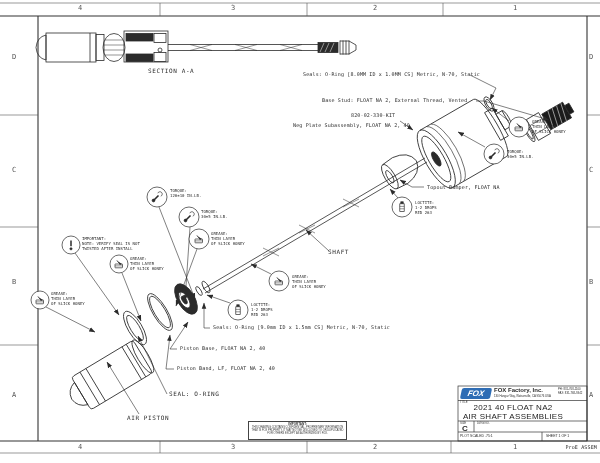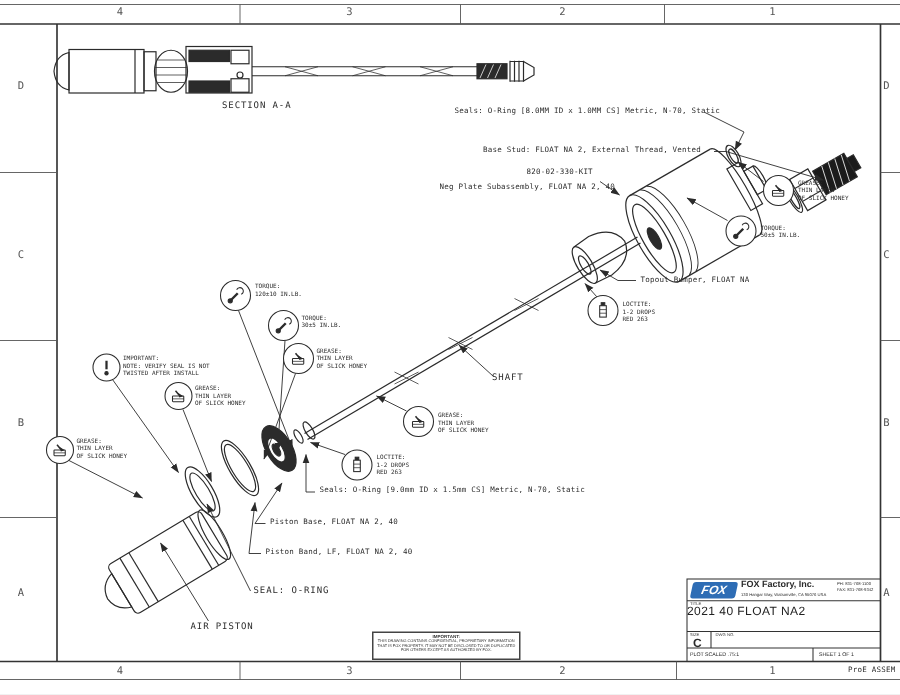--- a/index.html
+++ b/index.html
@@ -8,21 +8,21 @@
   #art{position:absolute;left:0;top:0;}
   .t{position:absolute;color:#2b2b2b;white-space:pre-line;line-height:1.25;}
   .lbl{font-size:5px;letter-spacing:0.15px;}
   .co{font-size:4px;line-height:1.3;}
   .big{font-size:6px;letter-spacing:0.6px;}
   .gridnum{font-size:7px;color:#555;width:16px;text-align:center;font-family:"DejaVu Sans Mono",monospace;}
   .sans{font-family:"Liberation Sans",sans-serif;}
   .tb-company{font-size:6px;font-weight:bold;}
   .tb-addr{font-size:2.8px;}
   .tb-tiny{font-size:2.8px;color:#333;}
-  .tb-title{font-size:8px;width:110px;letter-spacing:0.3px;color:#222;}
+  .tb-title{font-size:8px;width:110px;text-align:center;letter-spacing:0.3px;color:#222;}
   .tb-size{font-size:8px;font-weight:bold;}
   .tb-small{font-size:3.5px;}
   .prop-box{position:absolute;left:248px;top:421px;width:97px;height:17px;border:0.5px solid #444;
             text-align:center;color:#333;}
   .prop-h{font-size:3px;font-weight:bold;line-height:1.4;}
   .prop-b{font-size:2.6px;line-height:1.2;padding:0 2px;}
   .logo{position:absolute;left:461px;top:388px;width:30px;height:11px;background:#2e6db5;
         transform:skewX(-12deg);border-radius:2px;color:#fff;font-style:italic;font-weight:bold;
         font-size:8px;text-align:center;line-height:11px;font-family:"Liberation Sans",sans-serif;}
 </style>
@@ -373,20 +373,21 @@
 <span class="t big" style="left:169px;top:390px">SEAL: O-RING</span>
 <span class="t big" style="left:127px;top:414px">AIR PISTON</span>
 
 <div class="logo">FOX</div>
 <span class="t sans tb-company" style="left:494px;top:387px">FOX Factory, Inc.</span>
 <span class="t sans tb-addr" style="left:494px;top:395px">130 Hangar Way, Watsonville, CA 95076 USA</span>
 <span class="t sans tb-addr" style="left:558px;top:387.5px">PH: 831-768-1100</span>
 <span class="t sans tb-addr" style="left:558px;top:391.5px">FAX: 831-768-9342</span>
 <span class="t sans tb-tiny" style="left:460px;top:401px">TITLE</span>
 <div class="t sans tb-title" style="left:458px;top:403px">2021 40 FLOAT NA2</div>
+<div class="t sans tb-title" style="left:458px;top:412px">AIR SHAFT ASSEMBLIES</div>
 <span class="t sans tb-tiny" style="left:460px;top:421.5px">SIZE</span>
 <span class="t sans tb-size" style="left:462px;top:424px">C</span>
 <span class="t sans tb-tiny" style="left:477px;top:421.5px">DWG NO.</span>
 <span class="t sans tb-small" style="left:460px;top:434px">PLOT SCALED .75:1</span>
 <span class="t sans tb-small" style="left:546px;top:434px">SHEET 1 OF 1</span>
 
 <div class="prop-box sans">
   <div class="prop-h">IMPORTANT:</div>
   <div class="prop-b">THIS DRAWING CONTAINS CONFIDENTIAL, PROPRIETARY INFORMATION THAT IS FOX PROPERTY. IT MAY NOT BE DISCLOSED TO OR DUPLICATED FOR OTHERS EXCEPT AS AUTHORIZED BY FOX.</div>
 </div>

